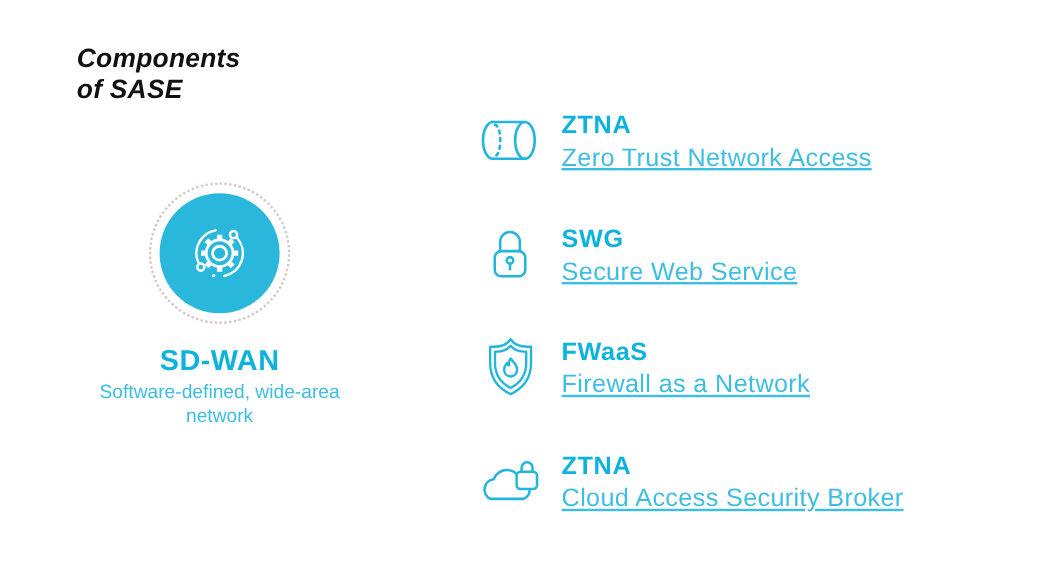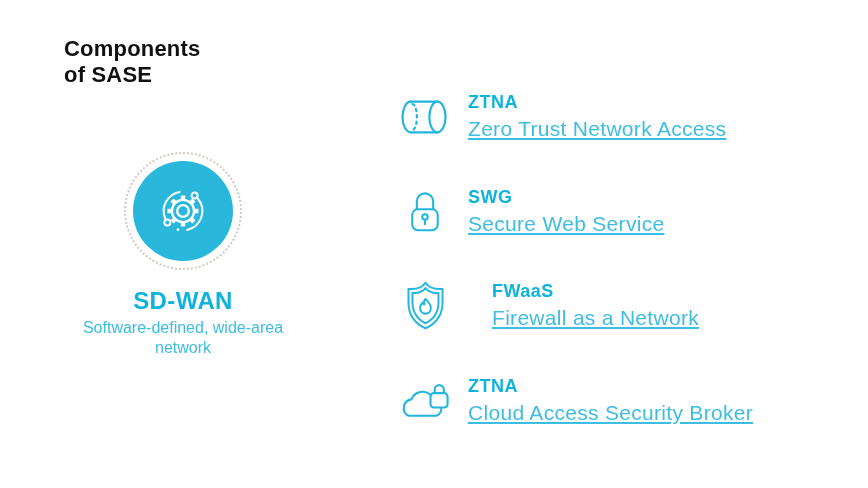--- a/index.html
+++ b/index.html
@@ -16,21 +16,21 @@
     width:868px;height:488px;
     font-family:"Liberation Sans","DejaVu Sans",sans-serif;
     position:relative;overflow:hidden;
   }
   .stage{position:absolute;inset:0;background:#ffffff;}
 
   .title{
     position:absolute;left:64px;top:36px;
     font-size:22px;font-weight:700;line-height:1.2;
     color:var(--title-text);
-    white-space:pre-line;letter-spacing:.2px;
+    white-space:pre-line;letter-spacing:.2px;font-style:italic;
   }
 
   
   .hub{position:absolute;left:70px;top:152px;width:226px;text-align:center;}
   .ring{
     width:118px;height:118px;margin:0 auto;border-radius:50%;
     border:2px dotted var(--ring);
     display:flex;align-items:center;justify-content:center;
   }
   .hub-circle{
@@ -43,27 +43,27 @@
     color:var(--accent);letter-spacing:.4px;
   }
   .hub-desc{
     margin:3px auto 0;width:210px;
     font-size:16px;line-height:1.25;color:var(--accent-light);
   }
 
   
   .list{position:absolute;left:396px;top:0;width:440px;height:488px;}
   .row{position:absolute;left:0;display:flex;align-items:flex-start;}
-  .row-1{top:90px;} .row-2{top:185px;} .row-3{top:279px;gap:24px;} .row-4{top:374px;}
+  .row-1{top:90px;} .row-2{top:185px;} .row-3{top:279px;} .row-4{top:374px;}
   .icon-cell{
     width:58px;height:54px;margin-right:14px;
     display:flex;align-items:center;justify-content:center;flex:none;
   }
   .abbr{
-    font-size:18px;font-weight:700;color:var(--accent);
+    font-size:21px;font-weight:700;color:var(--accent);
     letter-spacing:.5px;line-height:1.2;padding-top:2px;
   }
   .full-name{
     font-size:21px;color:var(--accent-light);
     letter-spacing:.3px;margin-top:3px;white-space:nowrap;text-decoration:underline;
   }
 
   svg.line-icon{stroke:var(--icon-stroke);fill:none;stroke-linecap:round;stroke-linejoin:round;}
   svg.gear{stroke:#ffffff;fill:none;stroke-linecap:round;stroke-linejoin:round;}
 </style>

